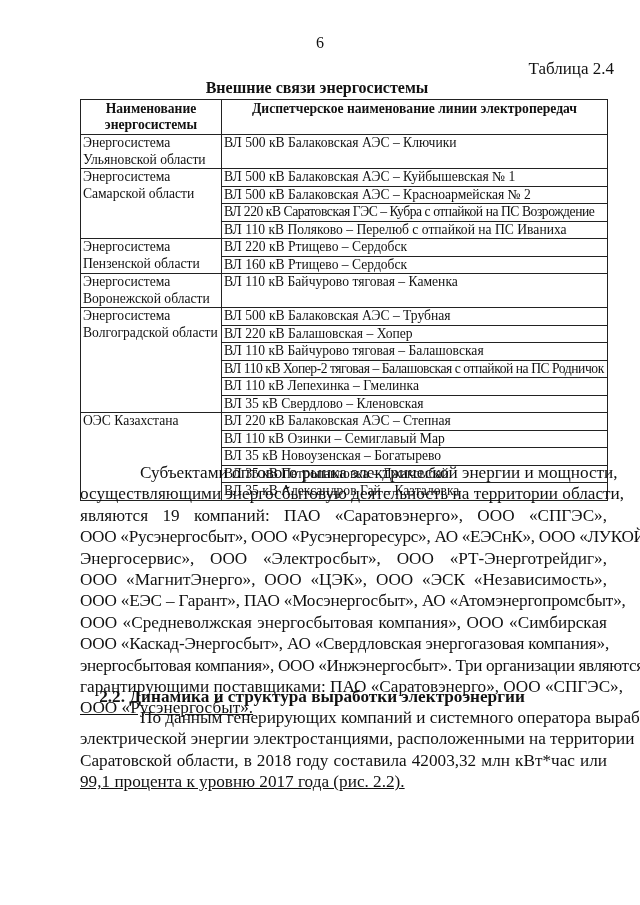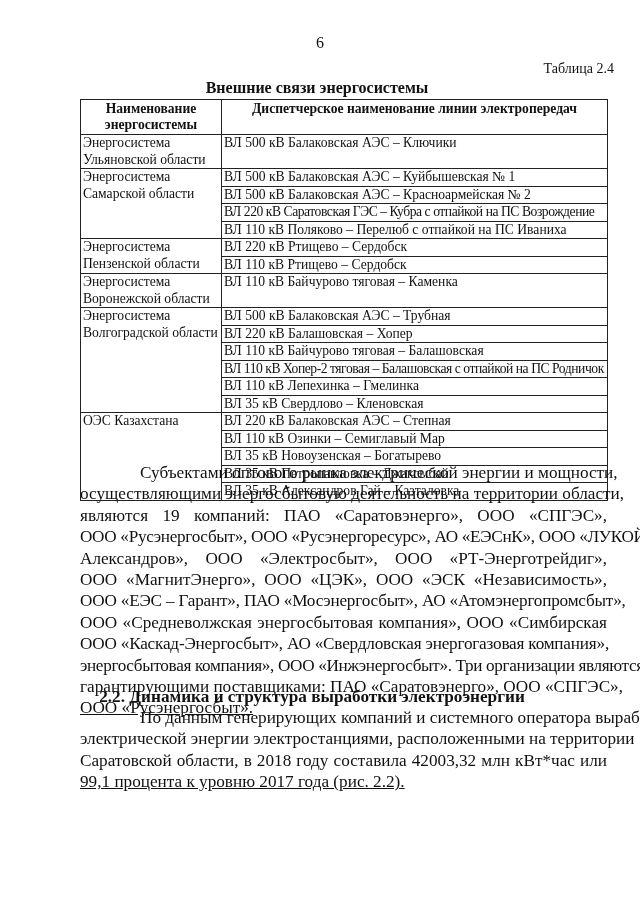--- a/index.html
+++ b/index.html
@@ -21,21 +21,21 @@
       left: 0;
       width: 640px;
       text-align: center;
       font-size: 16px;
       line-height: 18px;
     }
     .table-label {
       position: absolute;
       top: 59px;
       right: 26px;
-      font-size: 14px;
+      font-size: 17px;
       line-height: 20px;
     }
     .table-title {
       position: absolute;
       top: 78px;
       left: 0;
       width: 549px;
       text-align: center;
       font-weight: bold;
       font-size: 16px;
@@ -165,21 +165,21 @@
     </tr>
 
     <tr>
       <td class="sys" rowspan="2">
         <span>Энергосистема</span><br>
         <span>Пензенской области</span>
       </td>
       <td class="line-cell">ВЛ 220 кВ Ртищево – Сердобск</td>
     </tr>
     <tr>
-      <td class="line-cell">ВЛ 110 кВ Ртищево – Сердобск</td>
+      <td class="line-cell">ВЛ 160 кВ Ртищево – Сердобск</td>
     </tr>
 
     <tr>
       <td class="sys">
         <span>Энергосистема</span><br>
         <span>Воронежской области</span>
       </td>
       <td class="line-cell">ВЛ 110 кВ Байчурово тяговая – Каменка</td>
     </tr>
 
@@ -225,21 +225,21 @@
       <td class="line-cell">ВЛ 35 кВ Александров Гай – Казталовка</td>
     </tr>
   </tbody>
 </table>
 
 <div class="para p1">
   <span class="line indent">Субъектами оптового рынка электрической энергии и мощности,</span>
   <span class="line">осуществляющими энергосбытовую деятельность на территории области,</span>
   <span class="line">являются 19 компаний: ПАО «Саратовэнерго», ООО «СПГЭС»,</span>
   <span class="line" style="letter-spacing:-0.3px;">ООО «Русэнергосбыт», ООО «Русэнергоресурс», АО «ЕЭСнК», ООО «ЛУКОЙЛ –</span>
-  <span class="line">Александров», ООО «Электросбыт», ООО «РТ-Энерготрейдиг»,</span>
+  <span class="line">Энергосервис», ООО «Электросбыт», ООО «РТ-Энерготрейдиг»,</span>
   <span class="line">ООО «МагнитЭнерго», ООО «ЦЭК», ООО «ЭСК «Независимость»,</span>
   <span class="line" style="letter-spacing:-0.2px;">ООО «ЕЭС – Гарант», ПАО «Мосэнергосбыт», АО «Атомэнергопромсбыт»,</span>
   <span class="line">ООО «Средневолжская энергосбытовая компания», ООО «Симбирская</span>
   <span class="line" style="letter-spacing:-0.2px;">ООО «Каскад-Энергосбыт», АО «Свердловская энергогазовая компания»,</span>
   <span class="line" style="letter-spacing:-0.35px;">энергосбытовая компания», ООО «Инжэнергосбыт». Три организации являются</span>
   <span class="line">гарантирующими поставщиками: ПАО «Саратовэнерго», ООО «СПГЭС»,</span>
   <span class="line last">ООО «Русэнергосбыт».</span>
 </div>
 
 <div class="section-heading">2.2. Динамика и структура выработки электроэнергии</div>

